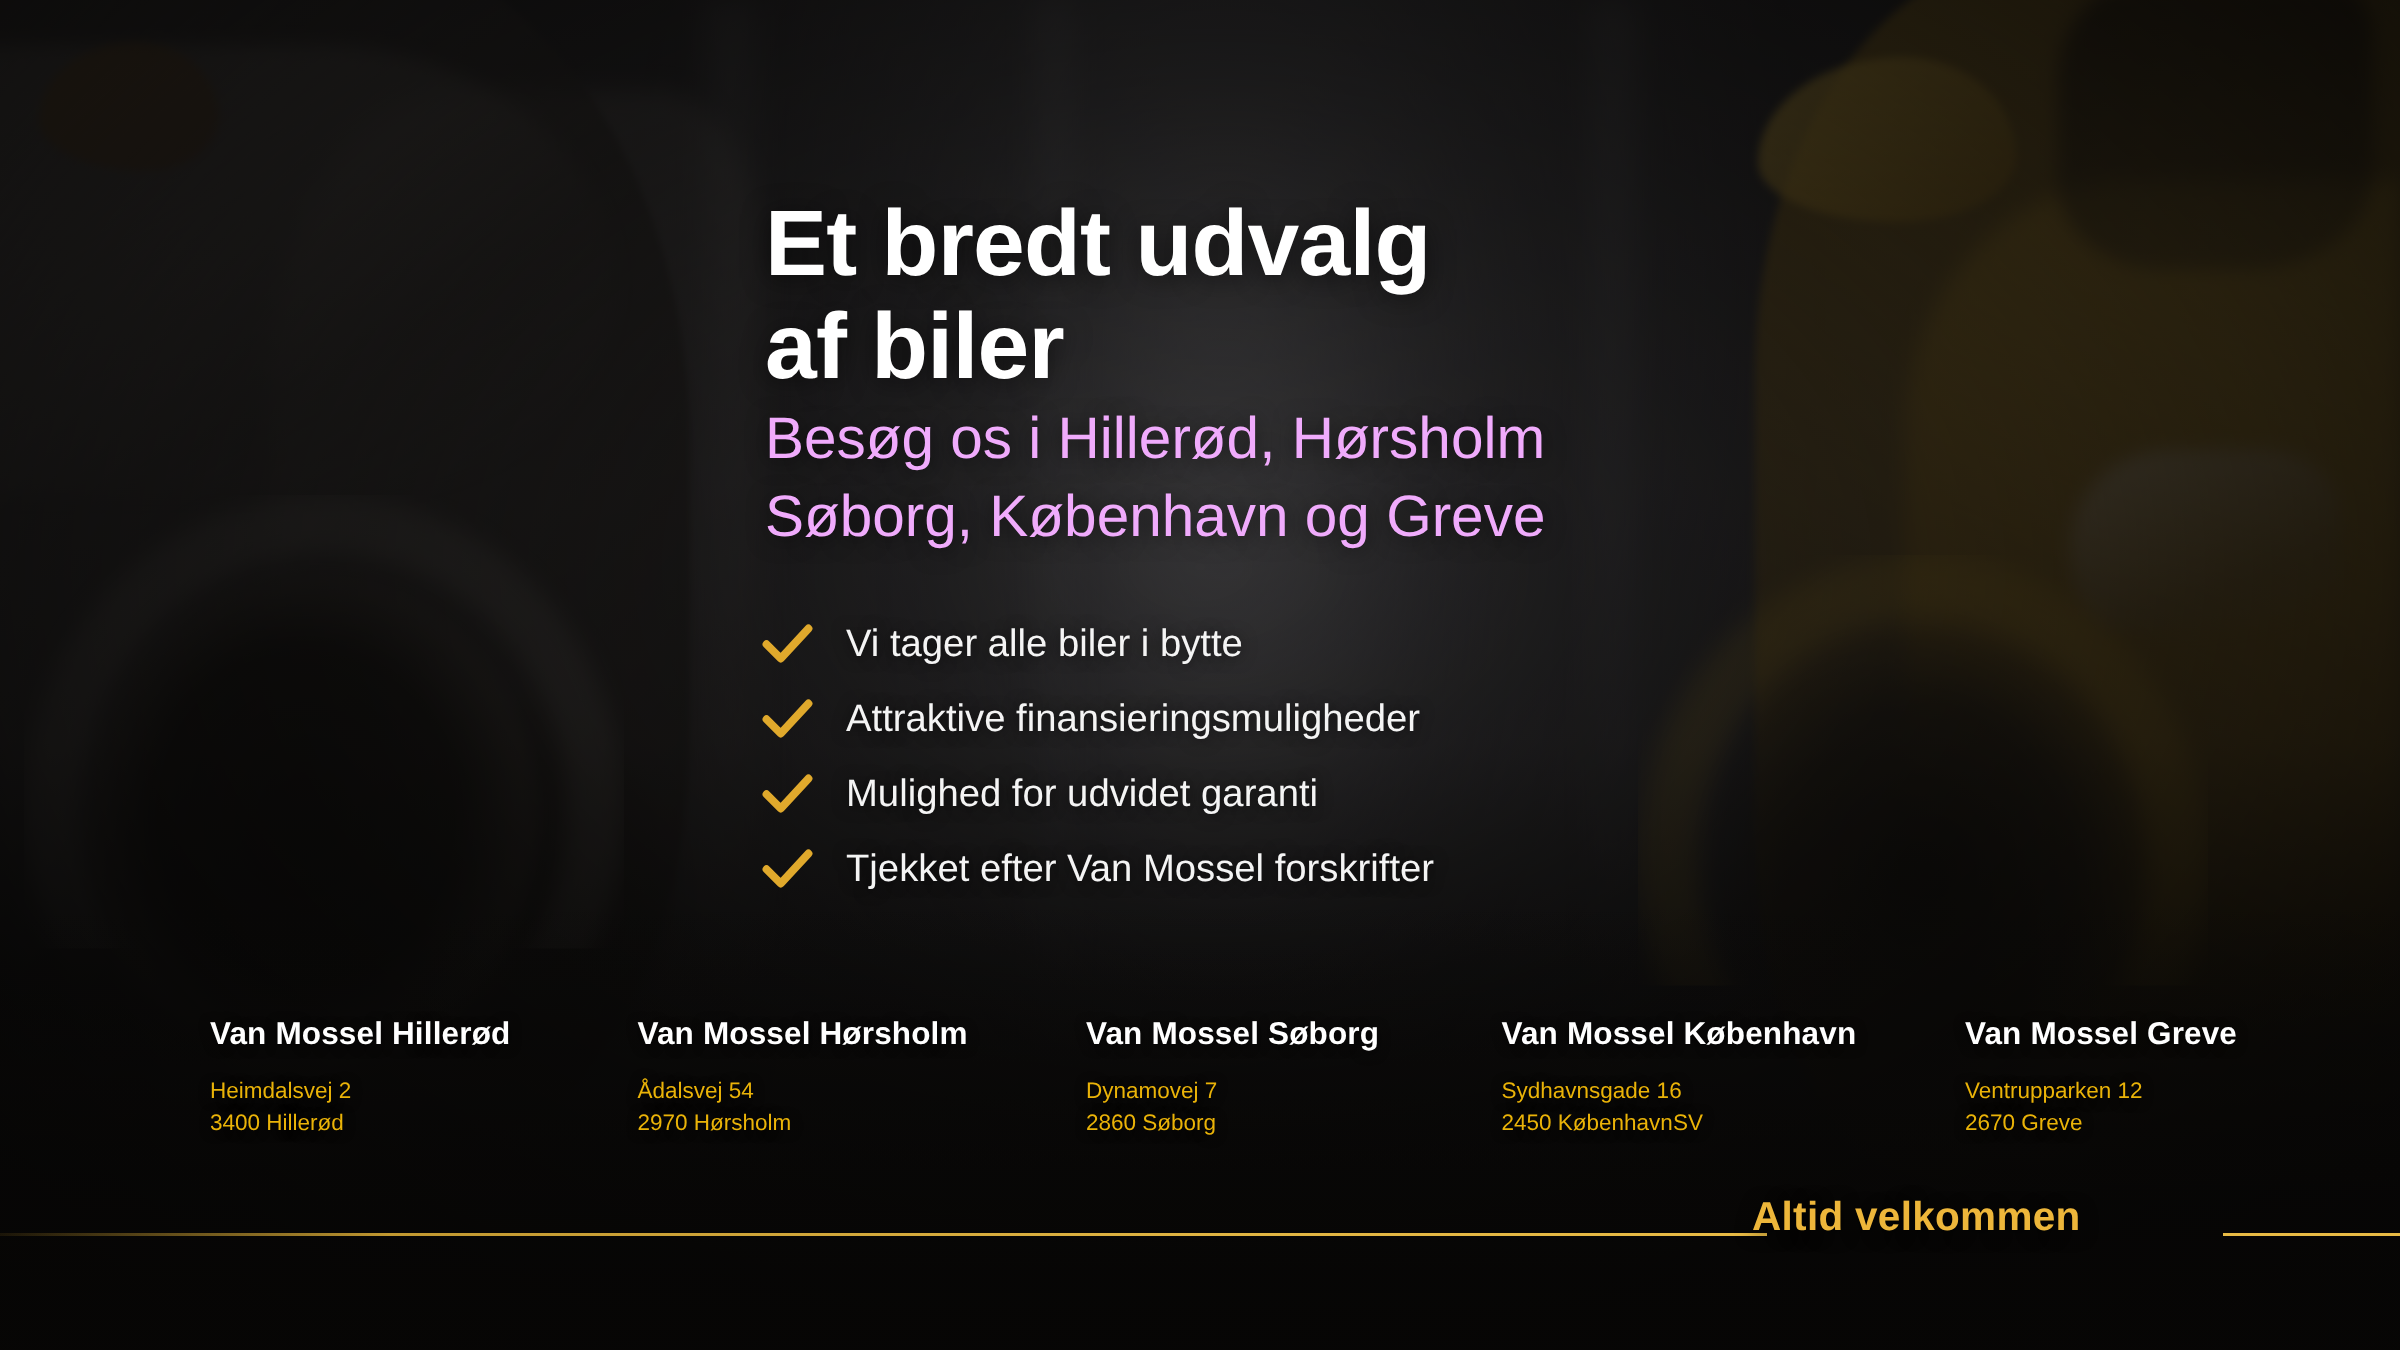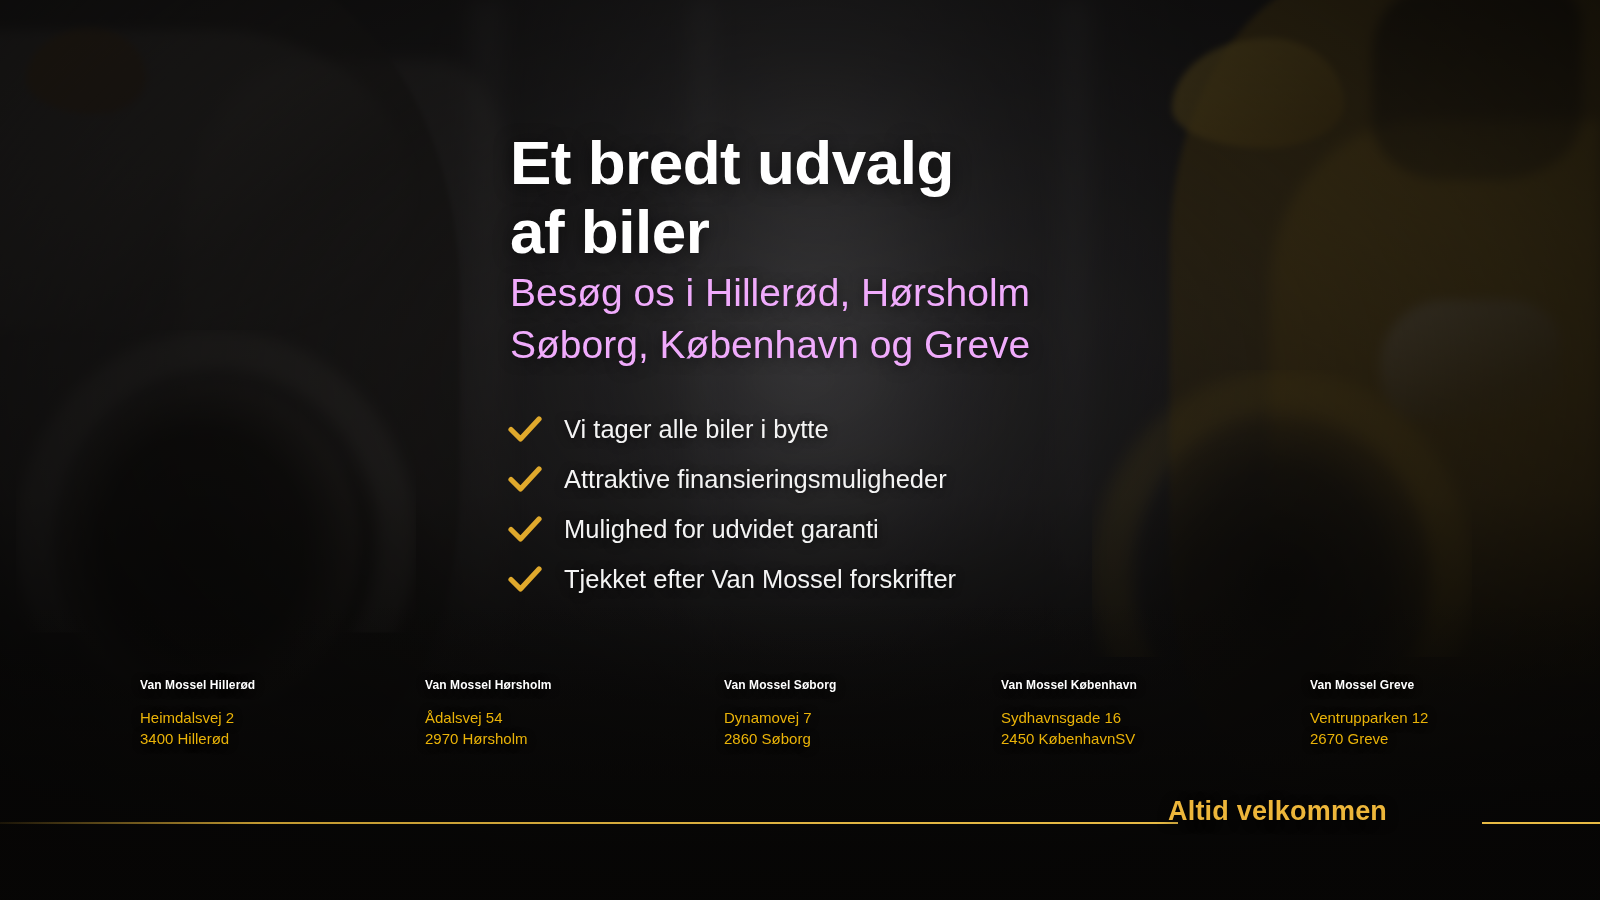--- a/index.html
+++ b/index.html
@@ -301,21 +301,21 @@
     left: 0; right: 0;
     top: 678px;
     height: 90px;
   }
   .dealer {
     position: absolute;
     top: 0;
     color: #eaeaea;
   }
   .dealer-name {
-    font-size: 12px;
+    font-size: 21px;
     font-weight: 700;
     color: #ffffff;
     letter-spacing: 0.1px;
     white-space: nowrap;
     text-shadow: 0 1px 8px rgba(0,0,0,0.7);
   }
   .dealer-addr {
     margin-top: 16px;
     font-size: 15px;
     font-weight: 400;

